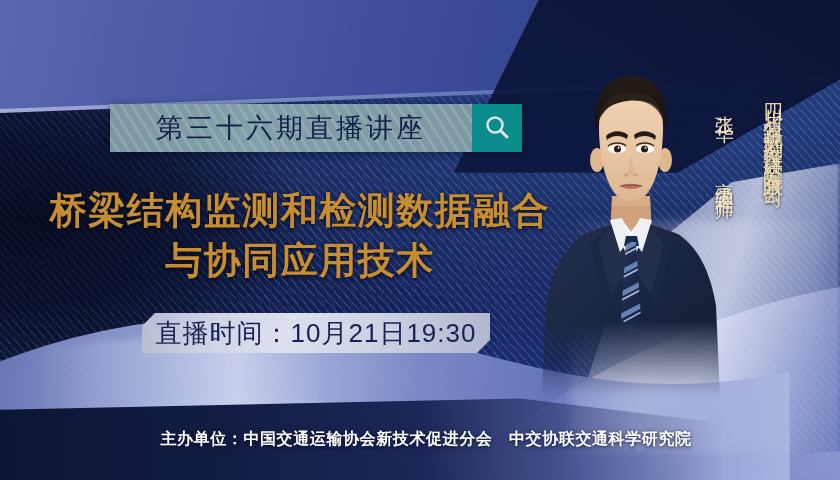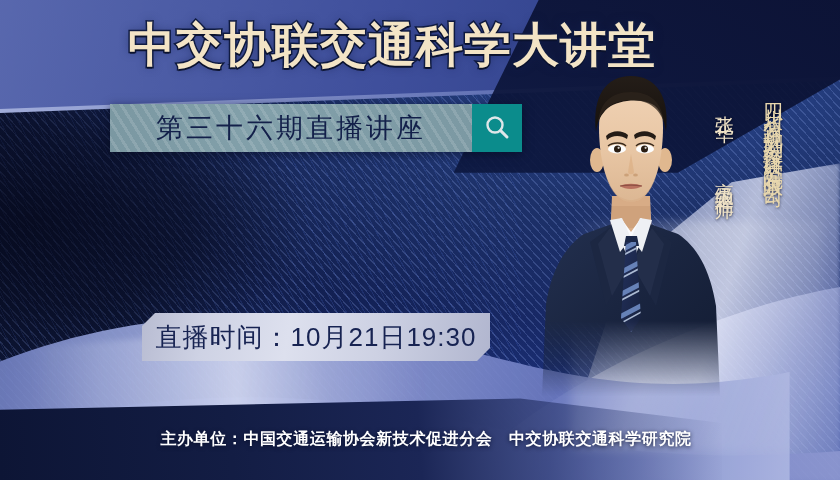--- a/index.html
+++ b/index.html
@@ -227,21 +227,21 @@
     text-shadow: 0 2px 4px rgba(6,10,30,.85), 0 0 2px rgba(0,0,0,.6);
   }
   .topic-line { display: block; white-space: nowrap; }
 
   
   .time-badge {
     position: absolute;
     left: 142px;
     top: 313px;
     width: 348px;
-    height: 48px;
+    height: 40px;
     background: linear-gradient(100deg, #b8bcd2 0%, #ced2e4 18%, #dde0ee 42%, #cdd1e3 68%, #b1b6cf 100%);
     clip-path: polygon(13px 0%, 100% 0%, 100% calc(100% - 13px), calc(100% - 13px) 100%, 0% 100%, 0% 13px);
     display: flex;
     align-items: center;
     justify-content: center;
     box-shadow: 0 3px 10px rgba(5,9,28,.45);
   }
   .time-text {
     font-size: 26px;
     font-weight: 400;
@@ -423,34 +423,37 @@
         <path d="M80,130 C86,129 96,129 102,130" stroke="#8d4f42" stroke-width="1.1" fill="none"></path>
 
         <path d="M66,120 C70,136 80,146 91,146 C102,146 112,136 116,120 C110,138 100,144 91,144 C82,144 72,138 66,120 Z" fill="#d3a57e" opacity=".35"></path>
       </g>
     </svg>
   </div>
 
   <div class="vtext vtext-org">四川省公路规划勘察设计研究院有限公司</div>
   <div class="vtext vtext-name">张二华  高级工程师</div>
 
-  <div class="main-title">中交协联交通科学大讲堂</div>
 
   <div class="subtitle-bar">
     <div class="sb-body">
       <span class="subtitle-text">第三十六期直播讲座</span>
     </div>
     <div class="sb-icon">
       <svg width="30" height="30" viewBox="0 0 30 30" xmlns="http://www.w3.org/2000/svg">
         <circle cx="13" cy="12" r="7.5" fill="none" stroke="#dfe6e9" stroke-width="2.4"></circle>
         <line x1="18.6" y1="17.6" x2="25" y2="24" stroke="#dfe6e9" stroke-width="3" stroke-linecap="round"></line>
       </svg>
     </div>
   </div>
 
+  <div class="topic-title">
+    <span class="topic-line">桥梁结构监测和检测数据融合</span>
+    <span class="topic-line">与协同应用技术</span>
+  </div>
 
   <div class="time-badge">
     <span class="time-text">直播时间：10月21日19:30</span>
   </div>
 
   <div class="footer">主办单位：中国交通运输协会新技术促进分会　中交协联交通科学研究院</div>
 
 </div>
 
 </body></html>

